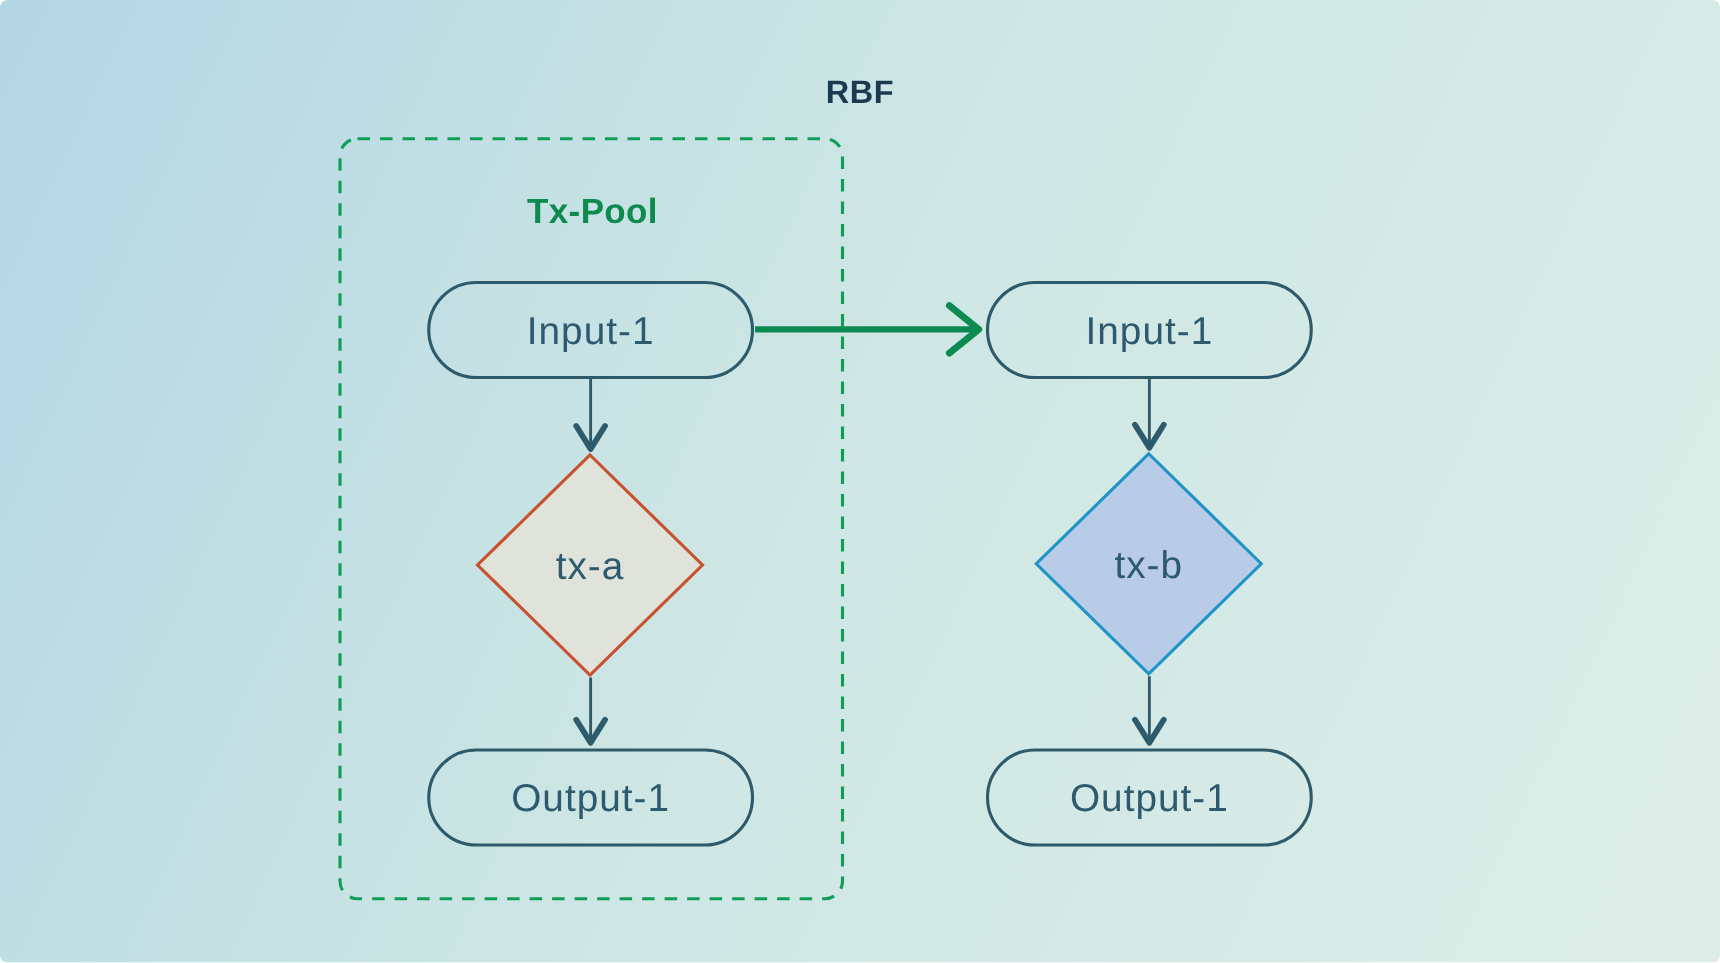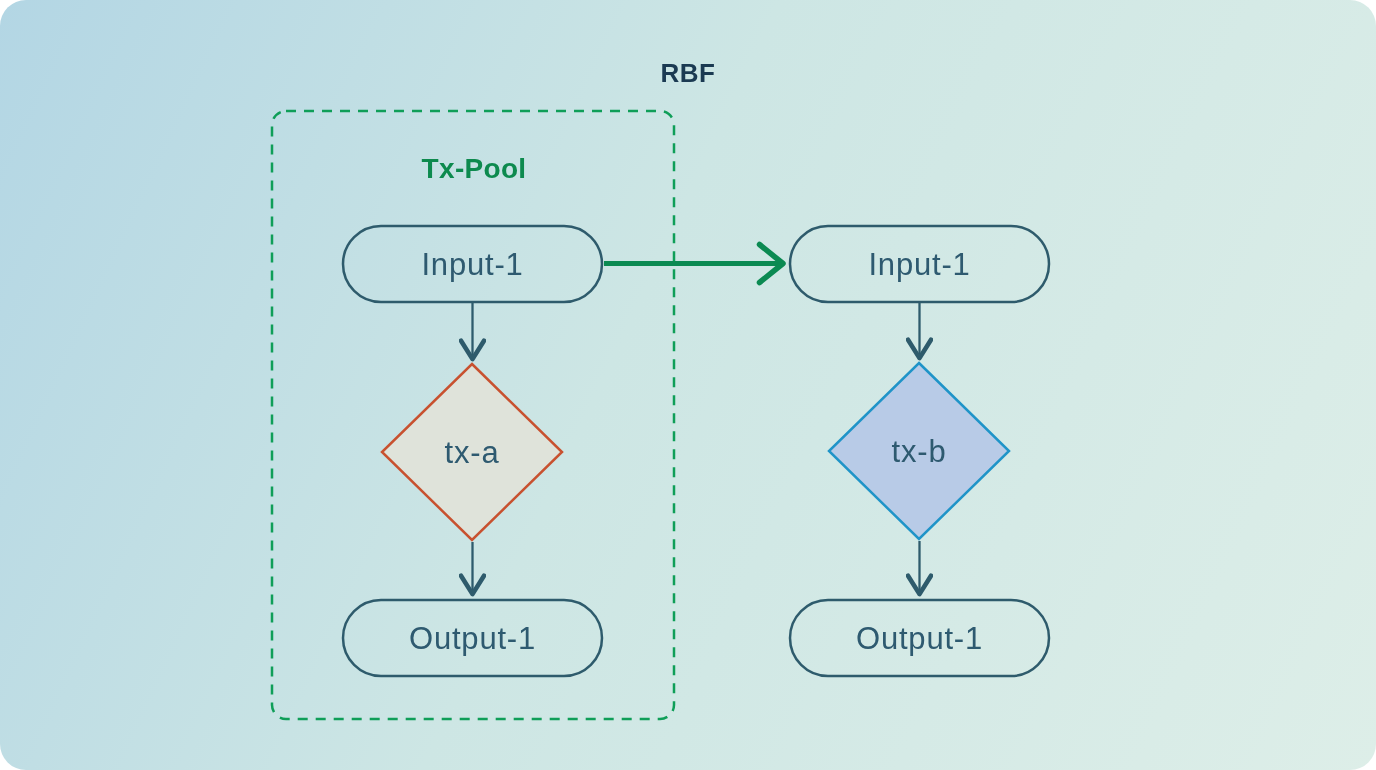--- a/index.html
+++ b/index.html
@@ -5,21 +5,21 @@
   html, body {
     margin: 0;
     padding: 0;
     background: #ffffff;
     font-family: "Liberation Sans", "DejaVu Sans", sans-serif;
   }
   .canvas {
     position: relative;
     width: 1376px;
     height: 770px;
-    border-radius: 26px;
+    border-radius: 6px;
     overflow: hidden;
     background: linear-gradient(115deg, #b3d6e4 0%, #cde6e4 45%, #ddeee8 100%);
   }
   svg { display: block; }
   .title-text {
     font-size: 26px;
     font-weight: 700;
     letter-spacing: 0.5px;
   }
   .pool-label {

